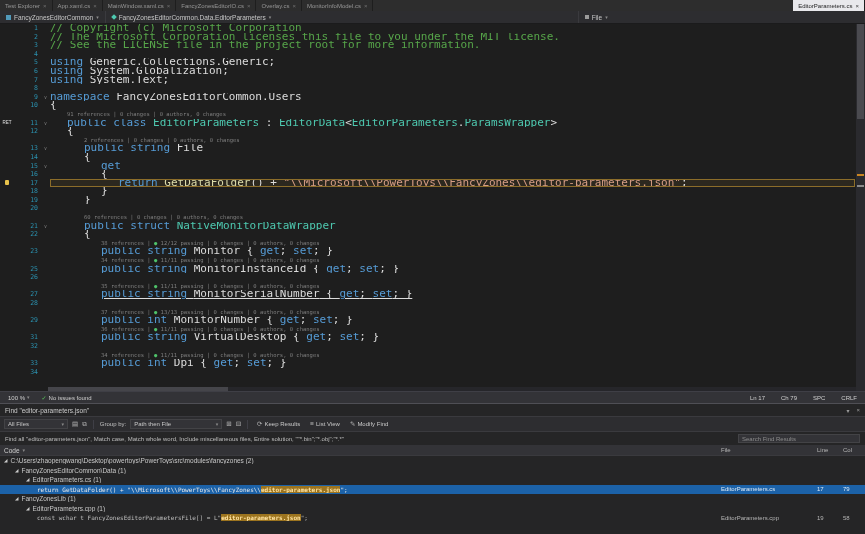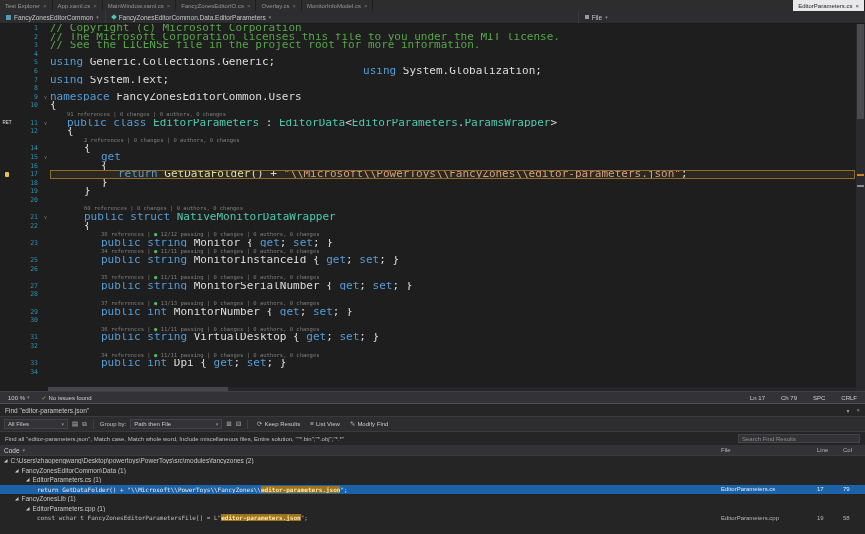--- a/index.html
+++ b/index.html
@@ -172,21 +172,21 @@
         <div class="code-row">
           <div class="gut-margin"></div>
           <div class="gut-num">5</div>
           <div class="gut-fold"></div>
           <div class="code-content" style="padding-left: 0px;"><span class="tk-keyword">using</span><span class="tk-plain"> Generic.Collections.Generic;</span></div>
         </div>
         <div class="code-row">
           <div class="gut-margin"></div>
           <div class="gut-num">6</div>
           <div class="gut-fold"></div>
-          <div class="code-content" style="padding-left: 0px; text-align: center;"><span class="tk-keyword">using</span><span class="tk-plain"> System.Globalization;</span></div>
+          <div class="code-content" style="padding-left: 0px;"><span class="tk-keyword">using</span><span class="tk-plain"> System.Globalization;</span></div>
         </div>
         <div class="code-row">
           <div class="gut-margin"></div>
           <div class="gut-num">7</div>
           <div class="gut-fold"></div>
           <div class="code-content" style="padding-left: 0px;"><span class="tk-keyword">using</span><span class="tk-plain"> System.Text;</span></div>
         </div>
         <div class="code-row">
           <div class="gut-margin"></div>
           <div class="gut-num">8</div>
@@ -224,20 +224,26 @@
           <div class="code-content" style="padding-left: 17px;"><span class="tk-plain">{</span></div>
         </div>
         <div class="code-row cl-row">
           <div class="gut-margin"></div>
           <div class="gut-num"></div>
           <div class="gut-fold"></div>
           <div class="code-content" style="padding-left: 34px;"><span class="tk-cl">2 references | 0 changes | 0 authors, 0 changes</span></div>
         </div>
         <div class="code-row">
           <div class="gut-margin"></div>
+          <div class="gut-num">13</div>
+          <div class="gut-fold">∨</div>
+          <div class="code-content" style="padding-left: 34px;"><span class="tk-keyword">public string </span><span class="tk-plain">File</span></div>
+        </div>
+        <div class="code-row">
+          <div class="gut-margin"></div>
           <div class="gut-num">14</div>
           <div class="gut-fold"></div>
           <div class="code-content" style="padding-left: 34px;"><span class="tk-plain">{</span></div>
         </div>
         <div class="code-row">
           <div class="gut-margin"></div>
           <div class="gut-num">15</div>
           <div class="gut-fold">∨</div>
           <div class="code-content" style="padding-left: 51px;"><span class="tk-keyword">get</span></div>
         </div>
@@ -324,45 +330,39 @@
         <div class="code-row cl-row">
           <div class="gut-margin"></div>
           <div class="gut-num"></div>
           <div class="gut-fold"></div>
           <div class="code-content" style="padding-left: 51px;"><span class="tk-cl">35 references | </span><span class="tk-pass">●</span><span class="tk-cl"> 11/11 passing | 0 changes | 0 authors, 0 changes</span></div>
         </div>
         <div class="code-row">
           <div class="gut-margin"></div>
           <div class="gut-num">27</div>
           <div class="gut-fold"></div>
-          <div class="code-content" style="padding-left: 51px;"><span class="tk-keyword">public string </span><span class="tk-plain">MonitorSerialNumber</span><span class="tk-plain"> { </span><span class="tk-keyword">get</span><span class="tk-plain">; </span><span class="tk-keyword">set</span><span class="tk-plain">; }</span></div>
+          <div class="code-content" style="padding-left: 51px; text-decoration: underline;"><span class="tk-keyword">public string </span><span class="tk-plain">MonitorSerialNumber</span><span class="tk-plain"> { </span><span class="tk-keyword">get</span><span class="tk-plain">; </span><span class="tk-keyword">set</span><span class="tk-plain">; }</span></div>
         </div>
         <div class="code-row">
           <div class="gut-margin"></div>
           <div class="gut-num">28</div>
           <div class="gut-fold"></div>
           <div class="code-content" style="padding-left: 0px;"></div>
         </div>
         <div class="code-row cl-row">
           <div class="gut-margin"></div>
           <div class="gut-num"></div>
           <div class="gut-fold"></div>
           <div class="code-content" style="padding-left: 51px;"><span class="tk-cl">37 references | </span><span class="tk-pass">●</span><span class="tk-cl"> 13/13 passing | 0 changes | 0 authors, 0 changes</span></div>
         </div>
         <div class="code-row">
           <div class="gut-margin"></div>
           <div class="gut-num">29</div>
           <div class="gut-fold"></div>
           <div class="code-content" style="padding-left: 51px;"><span class="tk-keyword">public int </span><span class="tk-plain">MonitorNumber</span><span class="tk-plain"> { </span><span class="tk-keyword">get</span><span class="tk-plain">; </span><span class="tk-keyword">set</span><span class="tk-plain">; }</span></div>
-        </div>
-        <div class="code-row">
-          <div class="gut-margin"></div>
-          <div class="gut-num">30</div>
-          <div class="gut-fold"></div>
-          <div class="code-content" style="padding-left: 0px;"></div>
         </div>
         <div class="code-row cl-row">
           <div class="gut-margin"></div>
           <div class="gut-num"></div>
           <div class="gut-fold"></div>
           <div class="code-content" style="padding-left: 51px;"><span class="tk-cl">36 references | </span><span class="tk-pass">●</span><span class="tk-cl"> 11/11 passing | 0 changes | 0 authors, 0 changes</span></div>
         </div>
         <div class="code-row">
           <div class="gut-margin"></div>
           <div class="gut-num">31</div>

